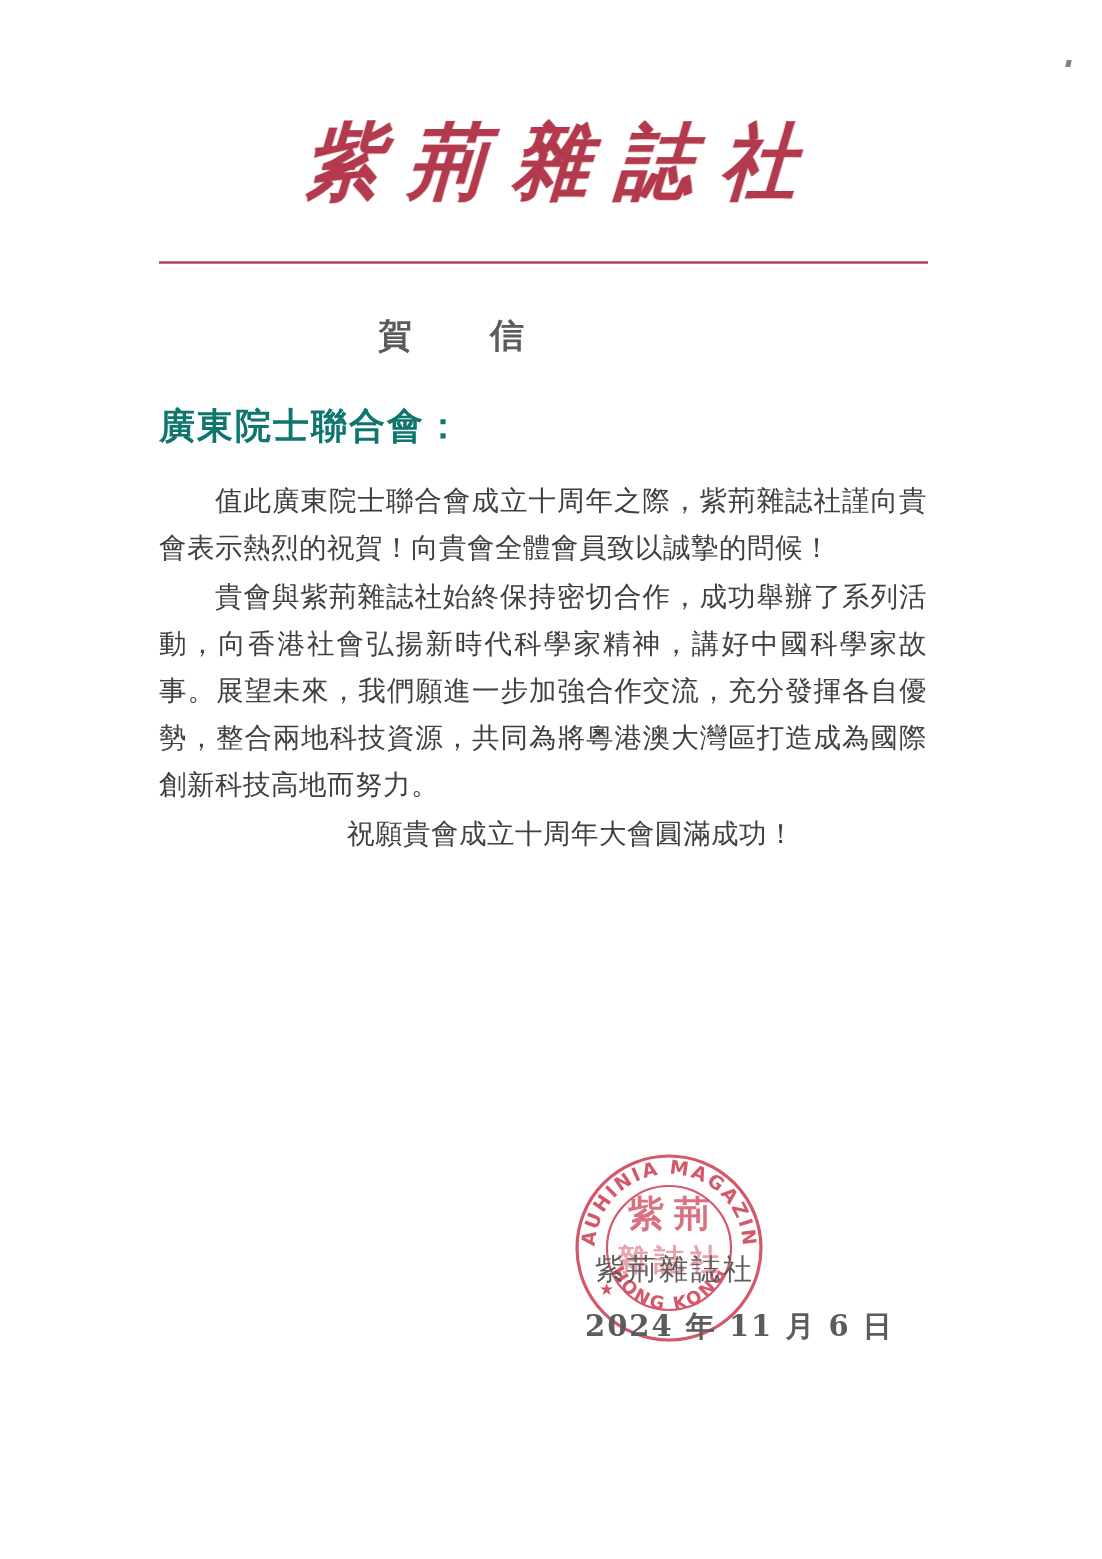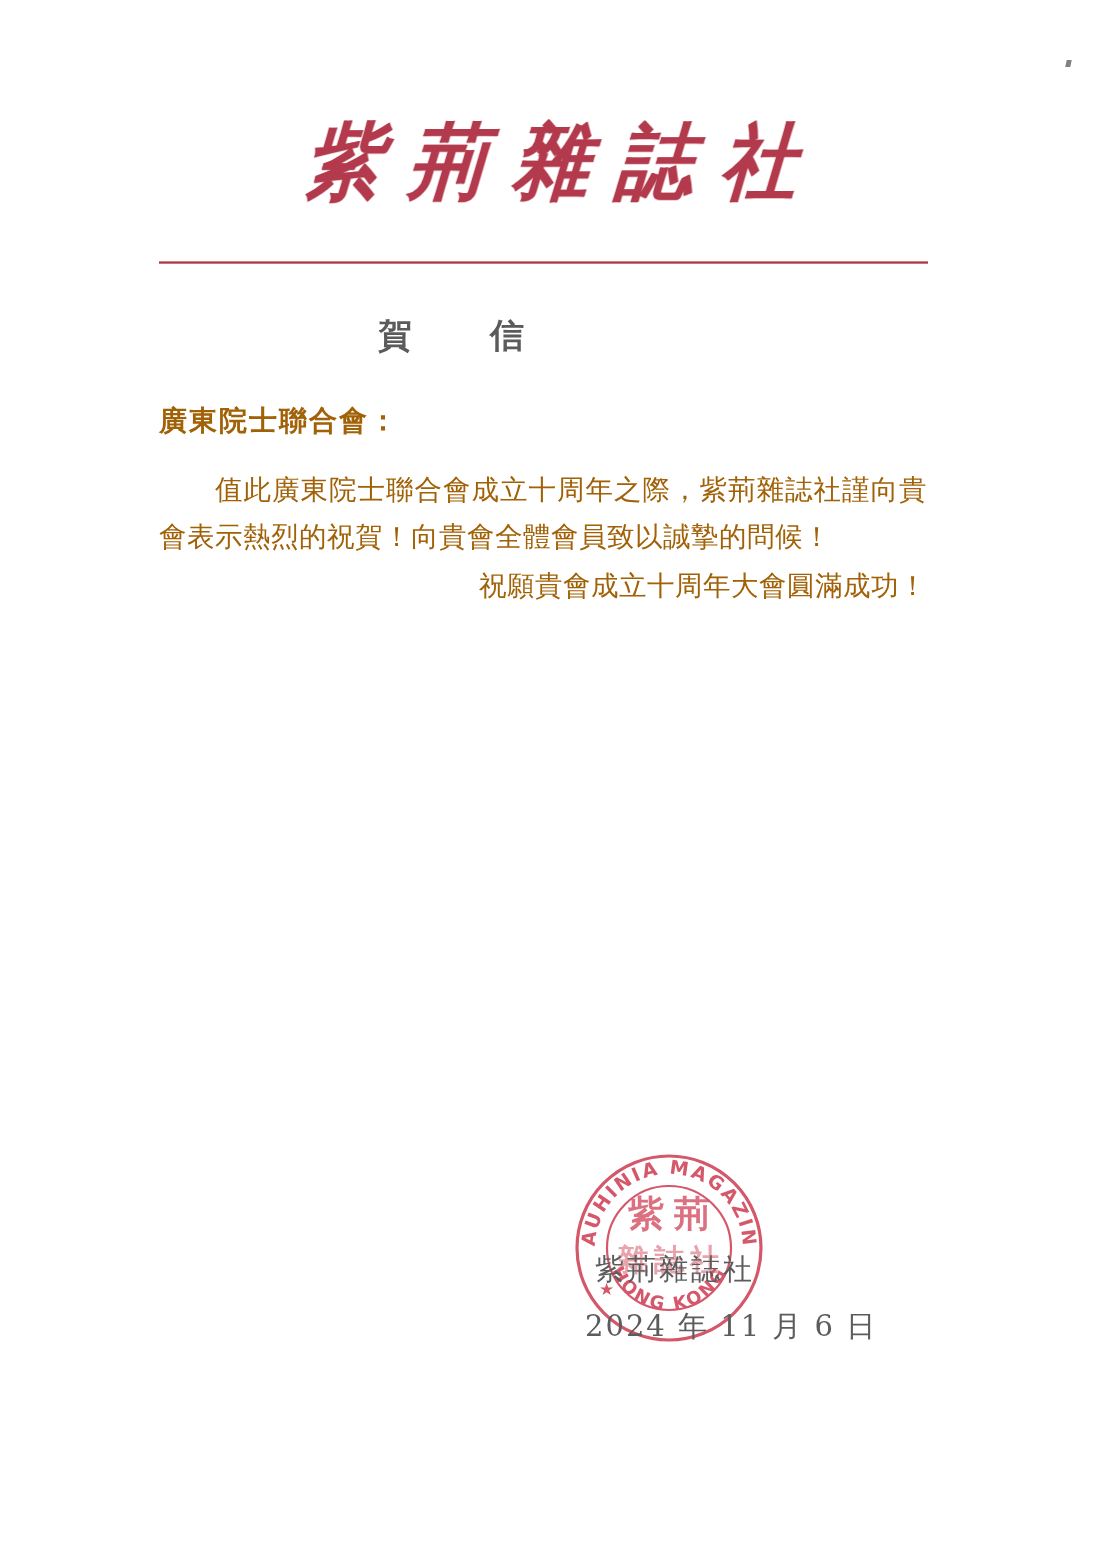--- a/index.html
+++ b/index.html
@@ -89,39 +89,39 @@
   .body-area {
     position: absolute;
     left: 159px;
     top: 402px;
     width: 768px;
     color: #5c5c5c;
     font-size: 27.5px;
   }
   .salutation {
     font-family: "DejaVu Serif", "Liberation Serif", serif;
-    font-size: 28px;
+    font-size: 36px;
     font-weight: 700;
     letter-spacing: 2px;
-    color: #a16207;
+    color: #0f766e;
     margin: 0 0 26px 0;
   }
   .para {
     margin: 0 0 2px 0;
     font-family: "DejaVu Serif", "Liberation Serif", serif;
     font-size: 27.5px;
     line-height: 47px;
     letter-spacing: .5px;
     text-align: justify;
     text-justify: inter-character;
     text-indent: 56px;
-    color: #a16207;
+    color: #404040;
   }
   .para.last-para {
-    text-align: right;
+    text-align: center;
   }
 
   
   .sign-block {
     position: absolute;
     left: 595px;
     top: 1252px;
     width: 360px;
     font-family: "DejaVu Serif", "Liberation Serif", serif;
     color: #5c5c5c;
@@ -133,20 +133,21 @@
     line-height: 1.2;
     white-space: nowrap;
   }
   .sign-date {
     margin-top: 22px;
     font-size: 29px;
     letter-spacing: 2px;
     line-height: 1.2;
     white-space: nowrap;
     margin-left: -10px;
+    font-weight: bold;
   }
 
   
   .seal {
     position: absolute;
     left: 573px;
     top: 1152px;
     width: 192px;
     height: 192px;
     z-index: 2;
@@ -201,20 +202,21 @@
   <div class="rule"></div>
 
   <div class="doc-title">賀　信</div>
 
   <div class="body-area">
     <p class="salutation">廣東院士聯合會：</p>
 
     <p class="para">值此廣東院士聯合會成立十周年之際，紫荊雜誌社謹向貴會表示熱烈的祝賀！向貴會全體會員致以誠摯的問候！</p>
 
 
+    <p class="para">貴會與紫荊雜誌社始終保持密切合作，成功舉辦了系列活動，向香港社會弘揚新時代科學家精神，講好中國科學家故事。展望未來，我們願進一步加強合作交流，充分發揮各自優勢，整合兩地科技資源，共同為將粵港澳大灣區打造成為國際創新科技高地而努力。</p>
 
     <p class="para last-para">祝願貴會成立十周年大會圓滿成功！</p>
   </div>
 
   <div class="seal">
     <svg viewBox="0 0 192 192" xmlns="http://www.w3.org/2000/svg" aria-hidden="true">
       <defs>
         <path id="arcTop" d="M 22 96 A 74 74 0 0 1 170 96"></path>
         <path id="arcBottom" d="M 34 96 A 62 62 0 0 0 158 96"></path>
       </defs>

